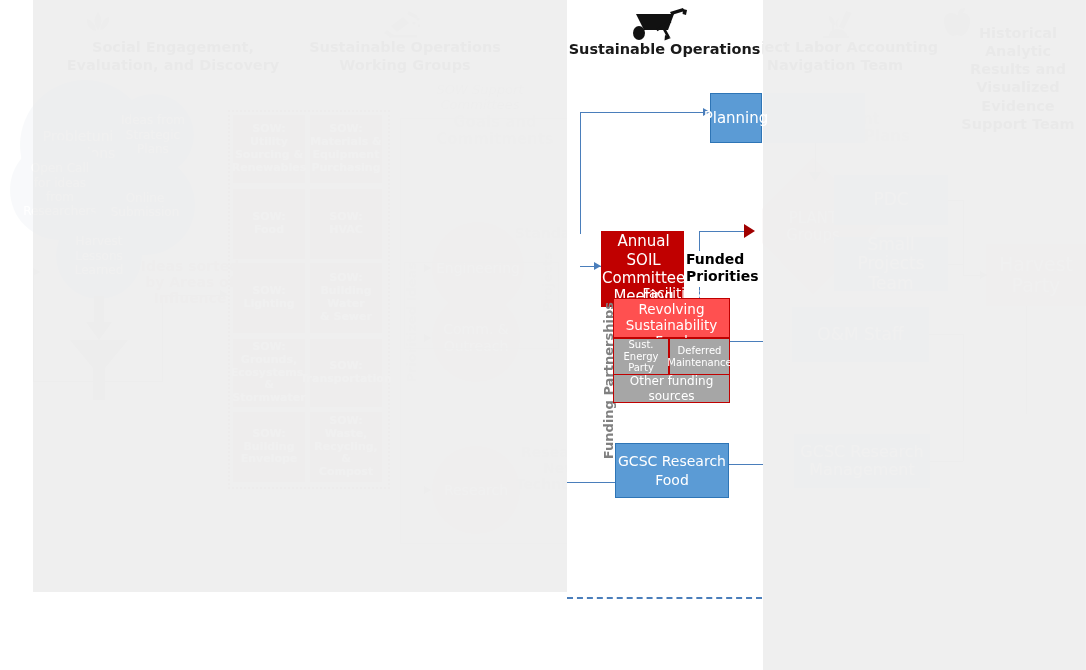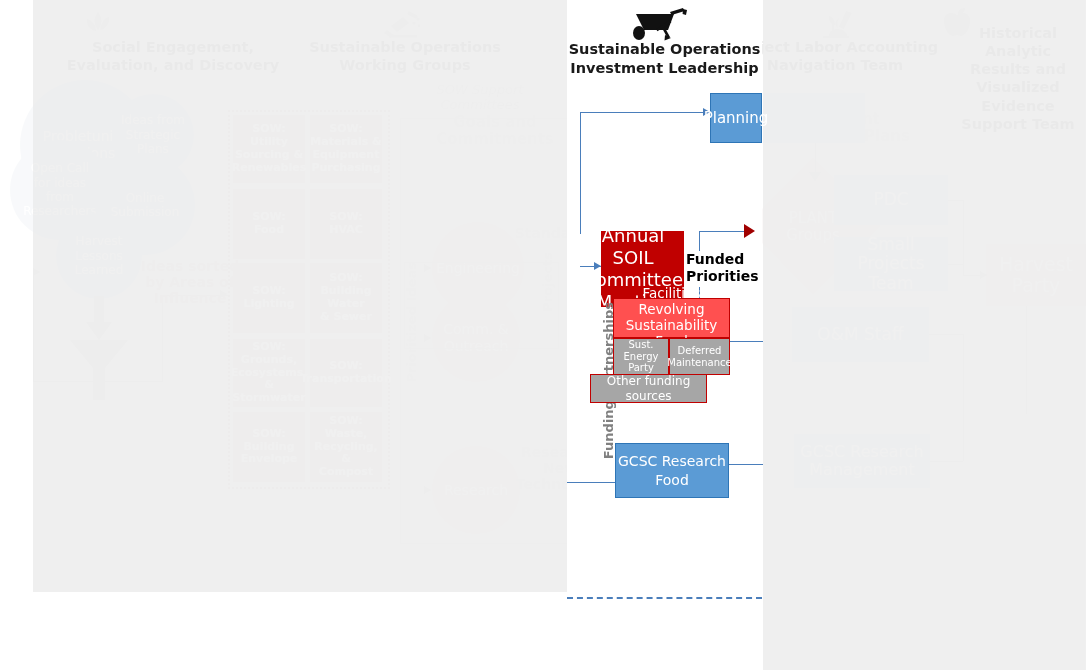--- a/index.html
+++ b/index.html
@@ -43,21 +43,21 @@
   .panel{position:absolute;border:1px solid #d3d3d3;box-sizing:border-box;}
   .ln-grey{position:absolute;background:#cfcfcf;}
   .ah-rg{position:absolute;width:0;height:0;border-top:4px solid transparent;border-bottom:4px solid transparent;border-left:7px solid #bfbfbf;}
   .ah-dg{position:absolute;width:0;height:0;border-left:6px solid transparent;border-right:6px solid transparent;border-top:9px solid #bfbfbf;}
 
   
   #focus{position:absolute;left:0;top:0;width:1086px;height:670px;}
   .fwhite{position:absolute;background:#ffffff;}
 
   .soil{position:absolute;background:#c00000;border:1px solid #c00000;color:#fff;
-        font-size:18px;display:flex;align-items:center;justify-content:flex-end;text-align:center;line-height:1.22;box-sizing:border-box;}
+        font-size:15px;display:flex;align-items:center;justify-content:flex-start;text-align:center;line-height:1.22;box-sizing:border-box;}
   .frsf{position:absolute;background:#ff5050;border:1px solid #c00000;color:#fff;font-size:13.5px;
         display:flex;align-items:center;justify-content:center;text-align:center;line-height:1.18;box-sizing:border-box;}
   .fgrey{position:absolute;background:#a6a6a6;border:1px solid #c00000;color:#fff;
         display:flex;align-items:center;justify-content:center;text-align:center;box-sizing:border-box;}
   .gcsc{position:absolute;background:#5b9bd5;border:1px solid #2e75b6;color:#fff;font-size:14px;
         display:flex;align-items:center;justify-content:center;text-align:center;line-height:1.3;box-sizing:border-box;}
   .planbox{position:absolute;background:#5b9bd5;border:1px solid #2e75b6;color:#fff;font-size:15px;
         display:flex;align-items:center;justify-content:center;text-align:center;box-sizing:border-box;}
 
   .vlabel{position:absolute;color:#808080;font-weight:bold;font-size:13px;
@@ -323,21 +323,20 @@
         <ellipse cx="9" cy="27" rx="6" ry="7"></ellipse>
         <path d="M40 6 L53 2 l1.6 3 -13 4 z"></path>
         <path d="M53 3 l4 1 -1 5 -3.4 -1 z"></path>
         <path d="M34 20 l6 11 -2.4 1.2 -6 -11 z"></path>
         <path d="M35 29 l6 3 -6.5 2.5 z"></path>
         <path d="M26 23 l14 -9 1.4 2.2 -14 9 z"></path>
       </svg>
     </div>
     <div class="hdr-focus" style="left:567px;top:40px;width:195px;">
       <div>Sustainable Operations</div>
-      <div>Investment Leadership</div>
     </div>
 
     <div class="fln" style="left:580px;top:112px;width:1px;height:122px;"></div>
     <div class="fln" style="left:580px;top:112px;width:125px;height:1px;"></div>
     <div class="fah-r" style="left:703px;top:108px;"></div>
 
     <div class="fln" style="left:580px;top:266px;width:22px;height:1px;"></div>
     <div class="fah-r" style="left:594px;top:262px;"></div>
 
     <div class="fln" style="left:699px;top:231px;width:1px;height:110px;"></div>
@@ -373,21 +372,21 @@
     </div>
     <div class="fgrey" style="left:613px;top:338px;width:56px;height:37px;font-size:10px;line-height:1.18;">
       <span><span>Sust.</span><br>
             <span>Energy</span><br>
             <span>Party</span></span>
     </div>
     <div class="fgrey" style="left:669px;top:338px;width:61px;height:37px;font-size:10px;line-height:1.18;">
       <span><span>Deferred</span><br>
             <span>Maintenance</span></span>
     </div>
-    <div class="fgrey" style="left:590px;top:374px;width:117px;height:29px;font-size:12px;line-height:1.18;">
+    <div class="fgrey" style="left:613px;top:374px;width:117px;height:29px;font-size:12px;line-height:1.18;">
       <span><span>Other funding</span><br>
             <span>sources</span></span>
     </div>
 
     <div class="gcsc" style="left:615px;top:443px;width:114px;height:55px;">
       <span><span>GCSC Research</span><br>
             <span>Food</span></span>
     </div>
 
     <div class="dashline" style="left:567px;top:597px;width:195px;"></div>

